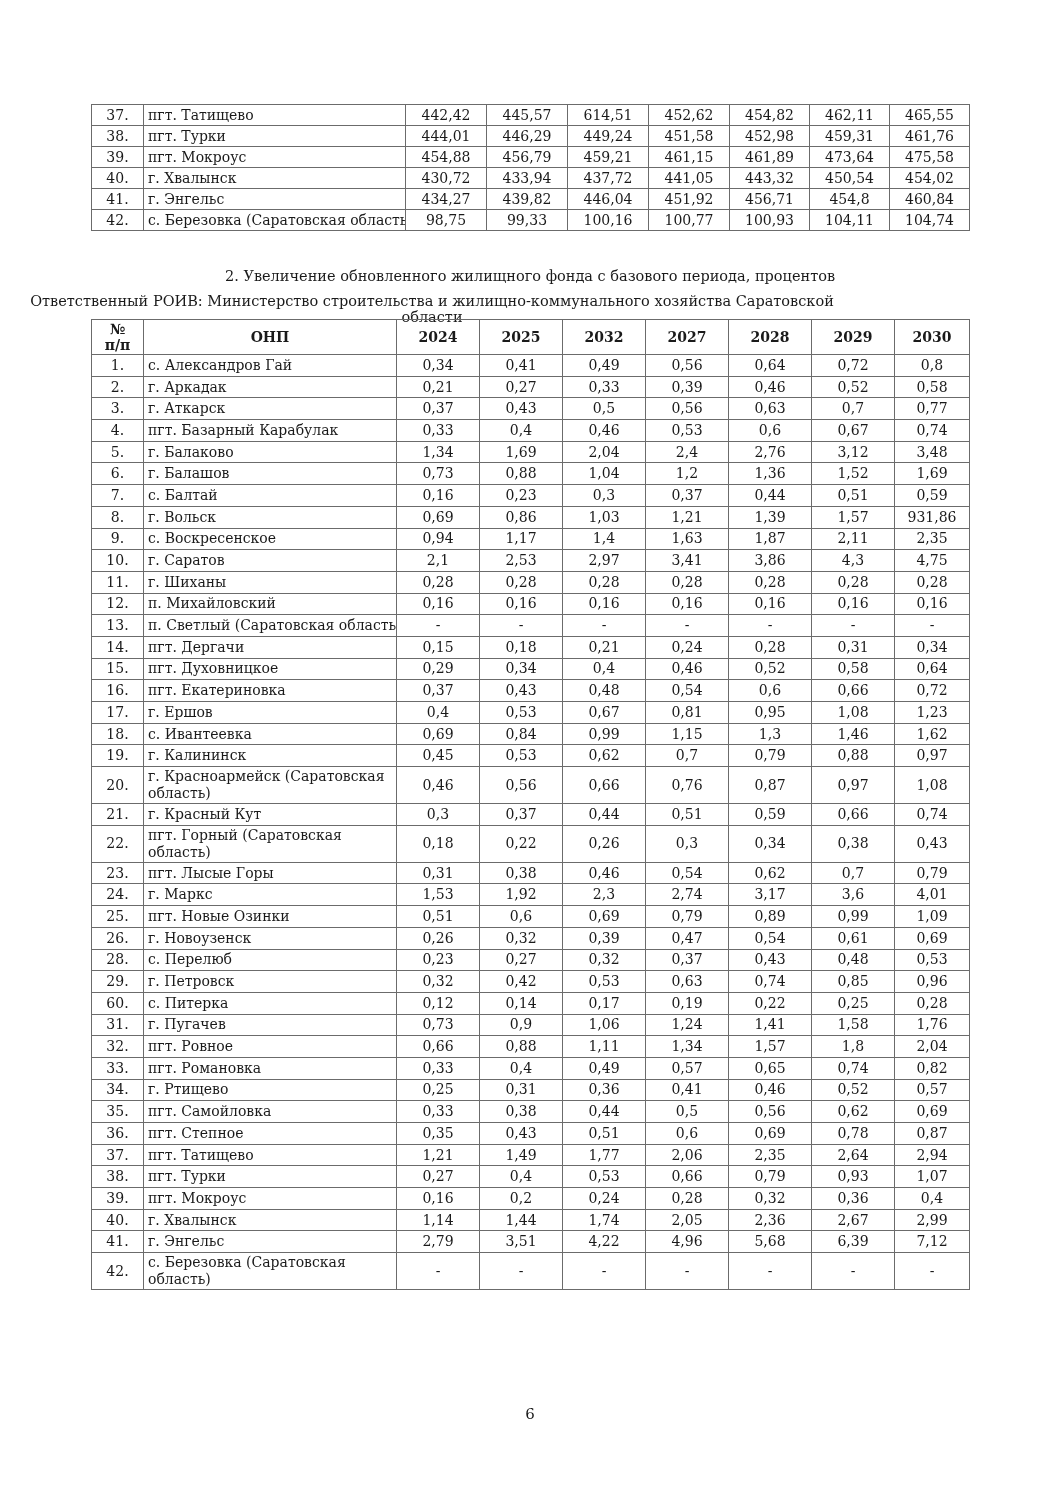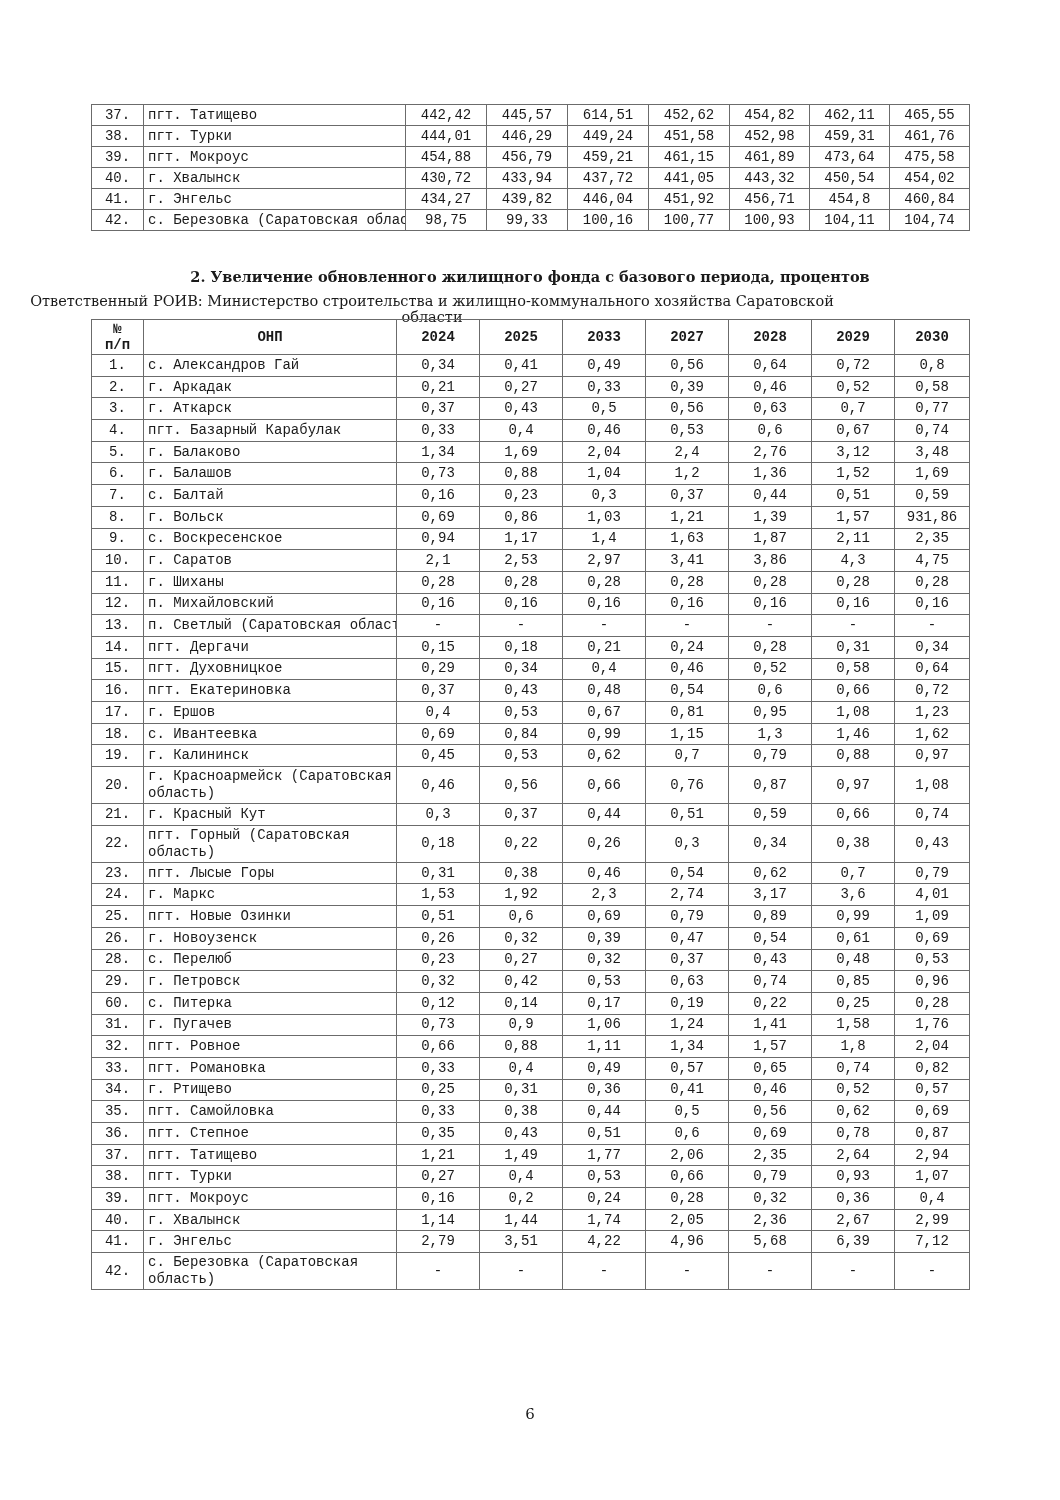--- a/index.html
+++ b/index.html
@@ -14,21 +14,20 @@
       font-family: "DejaVu Serif", "Liberation Serif", serif;
       color: #1a1a1a;
       overflow: hidden;
     }
     table {
       border-collapse: collapse;
       position: absolute;
       left: 91px;
       table-layout: fixed;
       font-size: 14px;
-      font-family: Liberation Mono, monospace;
     }
     td, th {
       border: 1.5px solid #6b6b6b;
       padding: 0 4px;
       line-height: 17px;
       vertical-align: middle;
       overflow: hidden;
       white-space: nowrap;
     }
     td.num { text-align: center; }
@@ -49,21 +48,21 @@
     }
     #table-main td { height: 20.7px; }
     #table-main tr.tall td { height: 36px; }
 
     .section-title {
       position: absolute;
       top: 268px;
       left: 0;
       width: 1060px;
       text-align: center;
-      font-weight: bold;
+      font-weight: normal;
       font-size: 14.5px;
     }
     .section-subtitle {
       position: absolute;
       top: 293px;
       left: 0;
       width: 864px;
       text-align: center;
       font-size: 14.5px;
     }
@@ -178,21 +177,21 @@
   </colgroup>
   <thead>
     <tr>
       <th>
         <span>№</span><br>
         <span>п/п</span>
       </th>
       <th>ОНП</th>
       <th>2024</th>
       <th>2025</th>
-      <th>2033</th>
+      <th>2032</th>
       <th>2027</th>
       <th>2028</th>
       <th>2029</th>
       <th>2030</th>
     </tr>
   </thead>
   <tbody id="main-body">
       <tr>
         <td class="num">1.</td>
         <td class="name">с. Александров Гай</td>

